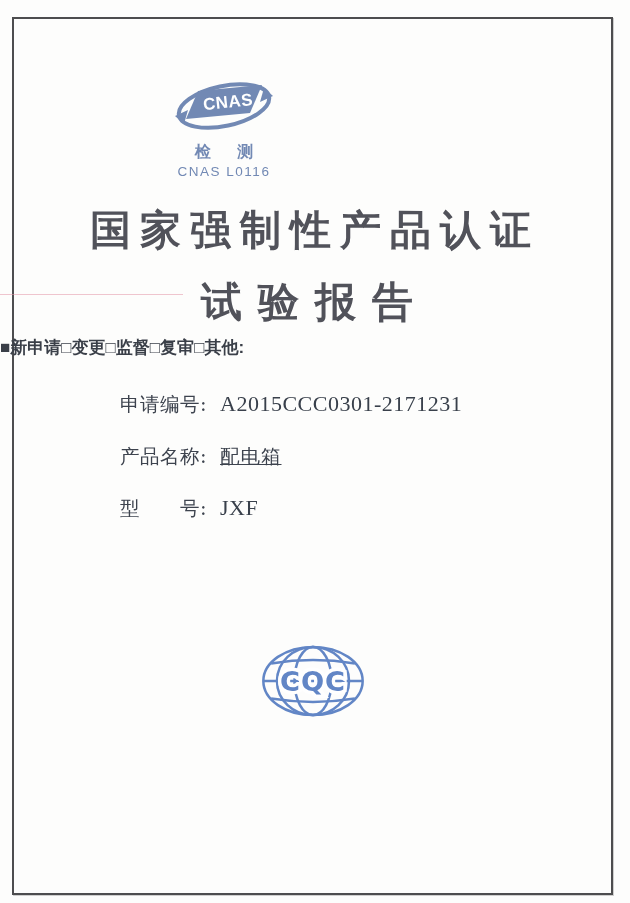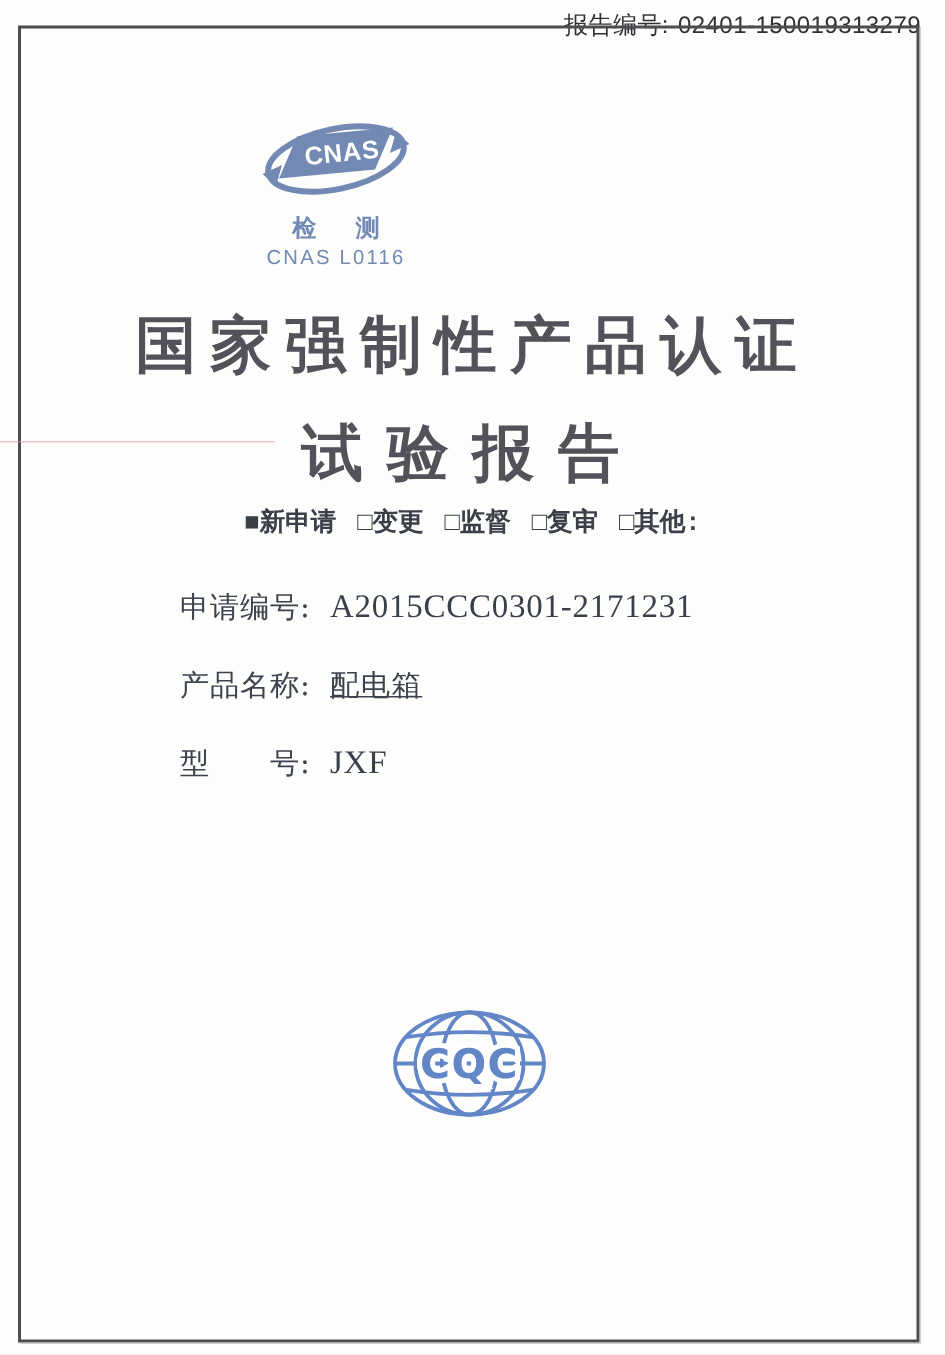--- a/index.html
+++ b/index.html
@@ -38,51 +38,48 @@
   .title {
     position:absolute; left:0; top:206px; width:100%;
     text-align:center; color:#51525a;
     font-family:"DejaVu Serif", serif; font-weight:bold;
   }
   .title .t1 { font-size:41px; letter-spacing:9px; line-height:1.2; }
   .title .t2 { font-size:41px; letter-spacing:16px; line-height:1.2; margin-top:23px; }
   
   .apptype {
     position:absolute; left:0; top:336px; width:100%;
-    display:flex; justify-content:center; gap:14px;
+    display:flex; justify-content:flex-start; 
     font-size:17px; font-weight:600; color:#3a3f48;
-    font-family:Liberation Mono, monospace;
+    font-family:Liberation Sans, sans-serif;
   }
   
   .fields { position:absolute; left:120px; top:391px; width:460px; }
   .field-row { display:flex; align-items:baseline; margin-bottom:25px; min-height:26px; }
   .field-label {
     flex:none; width:100px; font-size:19.5px; letter-spacing:0.5px;
     color:#3d434e; font-family:"DejaVu Serif", serif;
   }
   .field-value-latin {
     font-family:"Liberation Serif", serif; font-size:22px; color:#39404b; letter-spacing:0.5px;
   }
   .field-value-cn {
     font-size:19.5px; color:#3d434e; font-family:"DejaVu Serif", serif; letter-spacing:1px;text-decoration:underline;
   }
   .org-value .l1 { font-size:19.5px; letter-spacing:6.5px; font-family:"DejaVu Serif", serif; }
   .org-value .l2 { font-size:19px; letter-spacing:1.5px; margin-top:5px; margin-left:-8px; font-family:"DejaVu Serif", serif; }
   
-  .cqc { position:absolute; left:258px; top:672px; width:110px; text-align:right; }
+  .cqc { position:absolute; left:258px; top:644px; width:110px; text-align:right; }
   svg { display:block; margin:0 auto; }
 </style>
 </head>
 <body>
 
 <div class="page">
 
-  <div class="report-no">
-    <span class="lbl">报告编号:</span><span>02401-150019313279</span>
-  </div>
 
   <div class="frame"></div>
   <div class="artifact-line"></div>
 
 
   <div class="cnas">
     <svg width="98" height="64" viewBox="0 0 98 64">
       <ellipse cx="49" cy="30" rx="46" ry="20" transform="rotate(-12 49 30)" fill="none" stroke="#7289b4" stroke-width="4"></ellipse>
       <polygon points="0,40 13,34 9,48" fill="#7289b4"></polygon>
       <polygon points="98,20 85,26 89,12" fill="#7289b4"></polygon>

